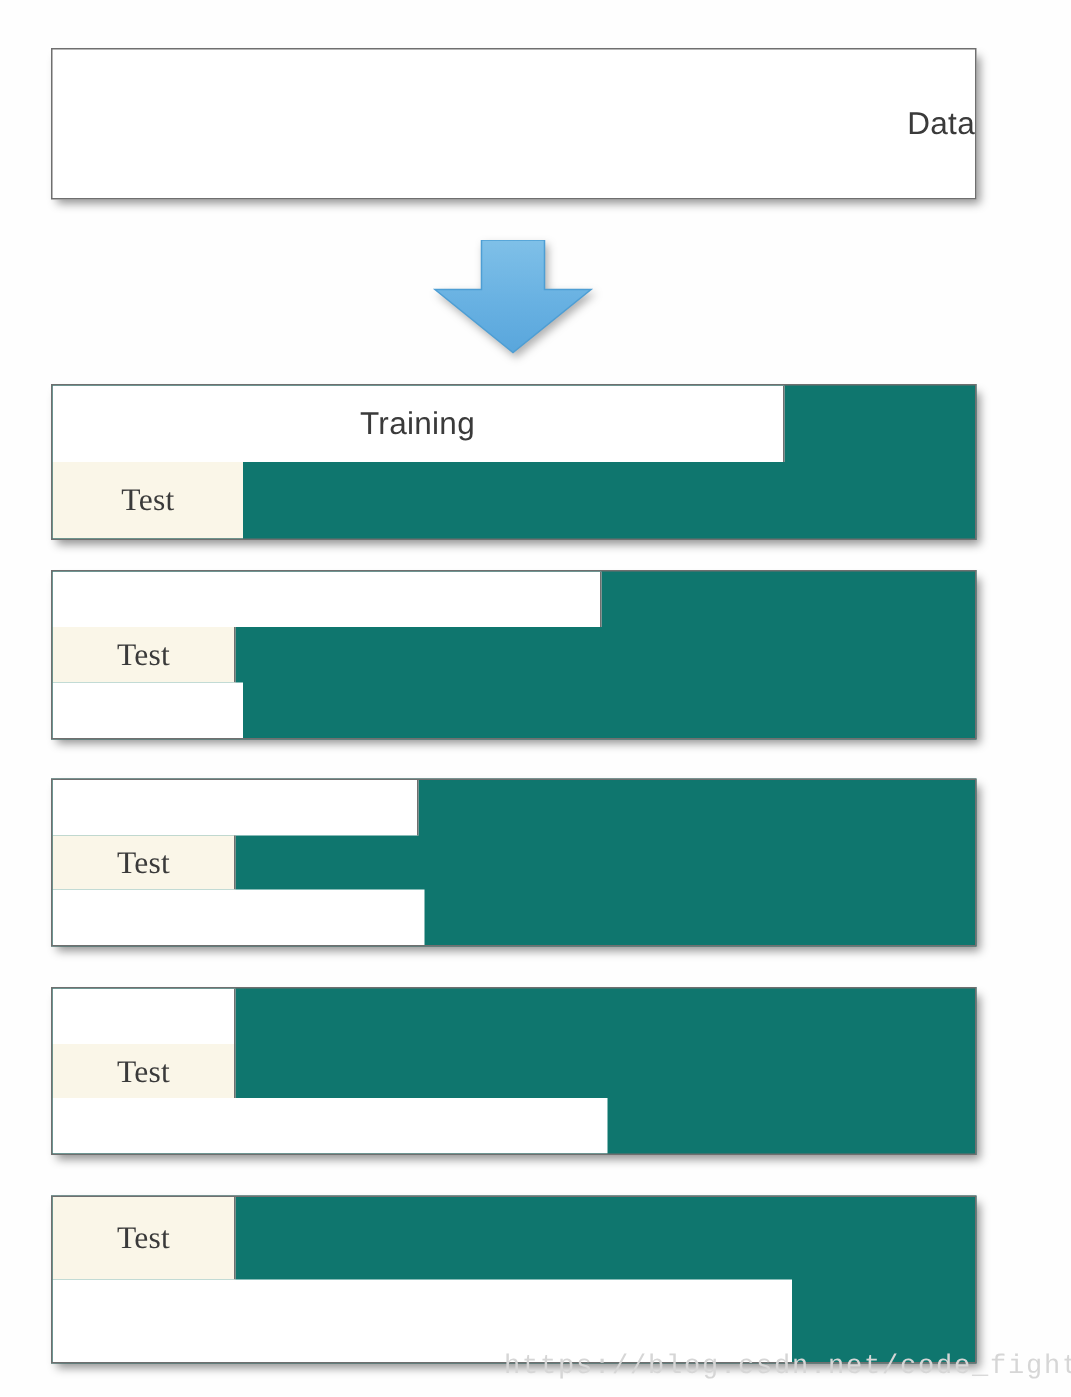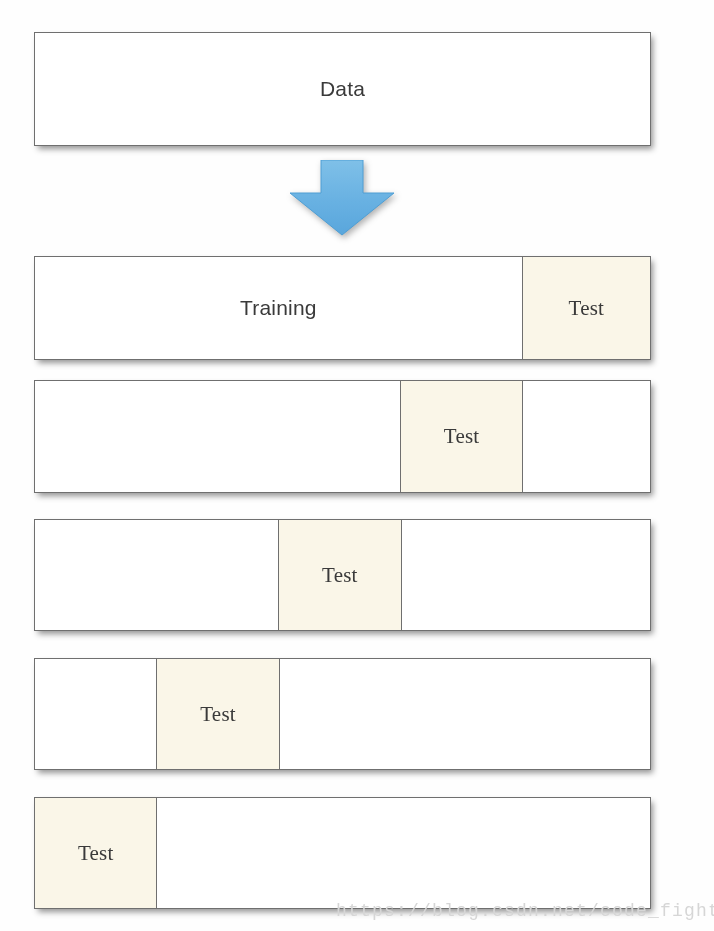--- a/index.html
+++ b/index.html
@@ -37,24 +37,24 @@
     letter-spacing: 0.2px;
     font-weight: 400;
     white-space: nowrap;
   }
 
   
   .bar {
     position: absolute;
     box-sizing: border-box;
     border: 1.5px solid #6f6f6f;
-    background: #14b8a6;
+    background: #0f766e;
     box-shadow: 3px 4px 6px -1px rgba(0,0,0,0.42);
     display: flex;
-    flex-direction: row;
+    flex-direction: column;
     overflow: hidden;
   }
   .seg {
     box-sizing: border-box;
     height: 100%;
     display: flex;
     align-items: center;
     justify-content: center;
     background: #ffffff;
     border-right: 1.5px solid #6f6f6f;
@@ -82,21 +82,21 @@
     color: #d6d6d6;
     white-space: nowrap;
     user-select: none;
   }
 </style>
 </head>
 <body>
 
 <div id="canvas">
 
-  <div class="box databox" style="left:34px; top:32px; width:617px; height:114px;">
+  <div class="box databox" style="left:34px; top:32px; width:617px; height:101px;justify-content:flex-end;">
     <span class="label">Data</span>
   </div>
 
   <div class="arrow-wrap" style="left:288px; top:160px; width:108px; height:76px;">
     <svg width="108" height="76" viewBox="0 0 108 76" xmlns="http://www.w3.org/2000/svg">
       <defs>
         <linearGradient id="ag" x1="0" y1="0" x2="0" y2="1">
           <stop offset="0%" stop-color="#7fc0e8"></stop>
           <stop offset="55%" stop-color="#68b1e2"></stop>
           <stop offset="100%" stop-color="#59a6dc"></stop>

